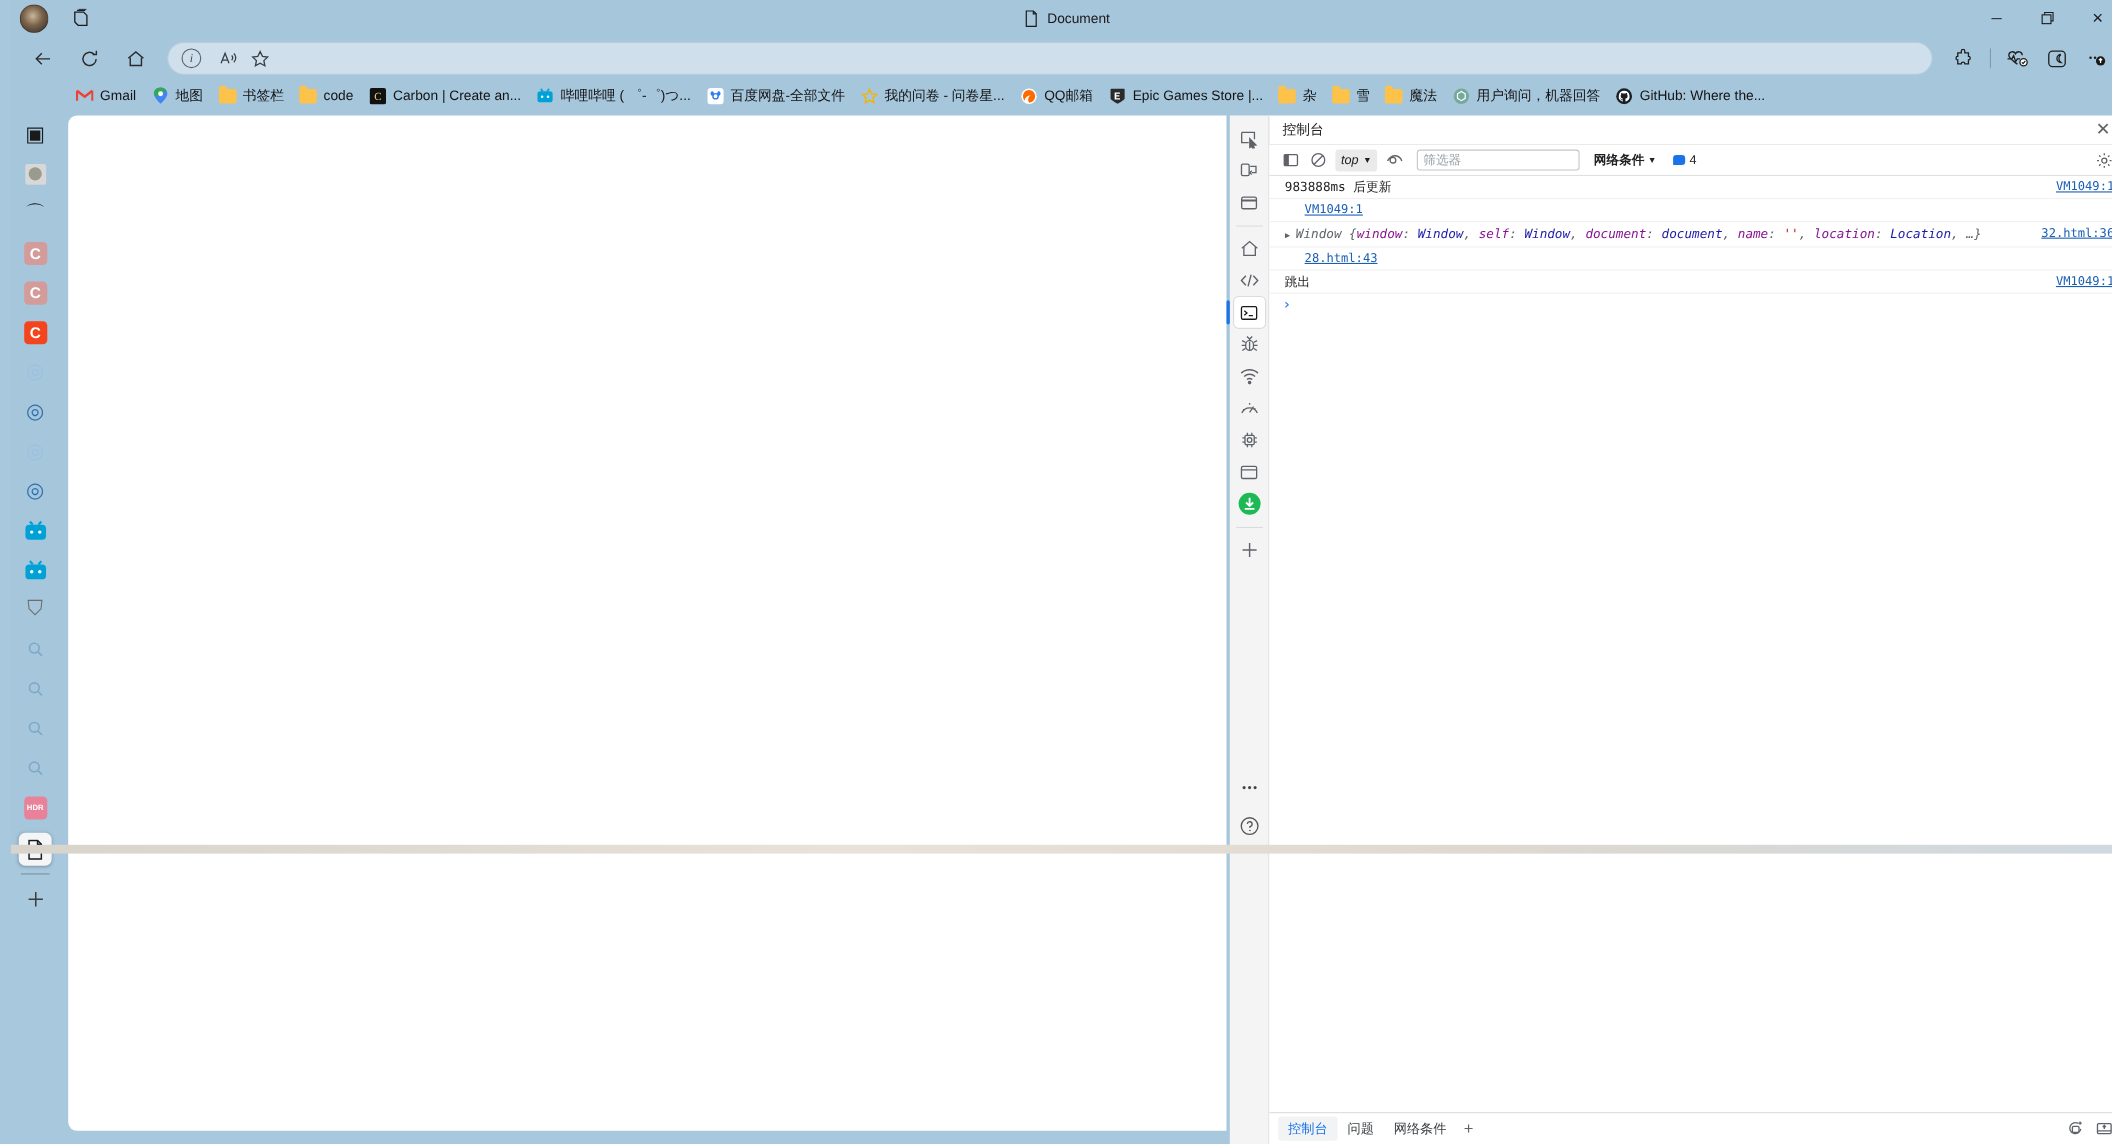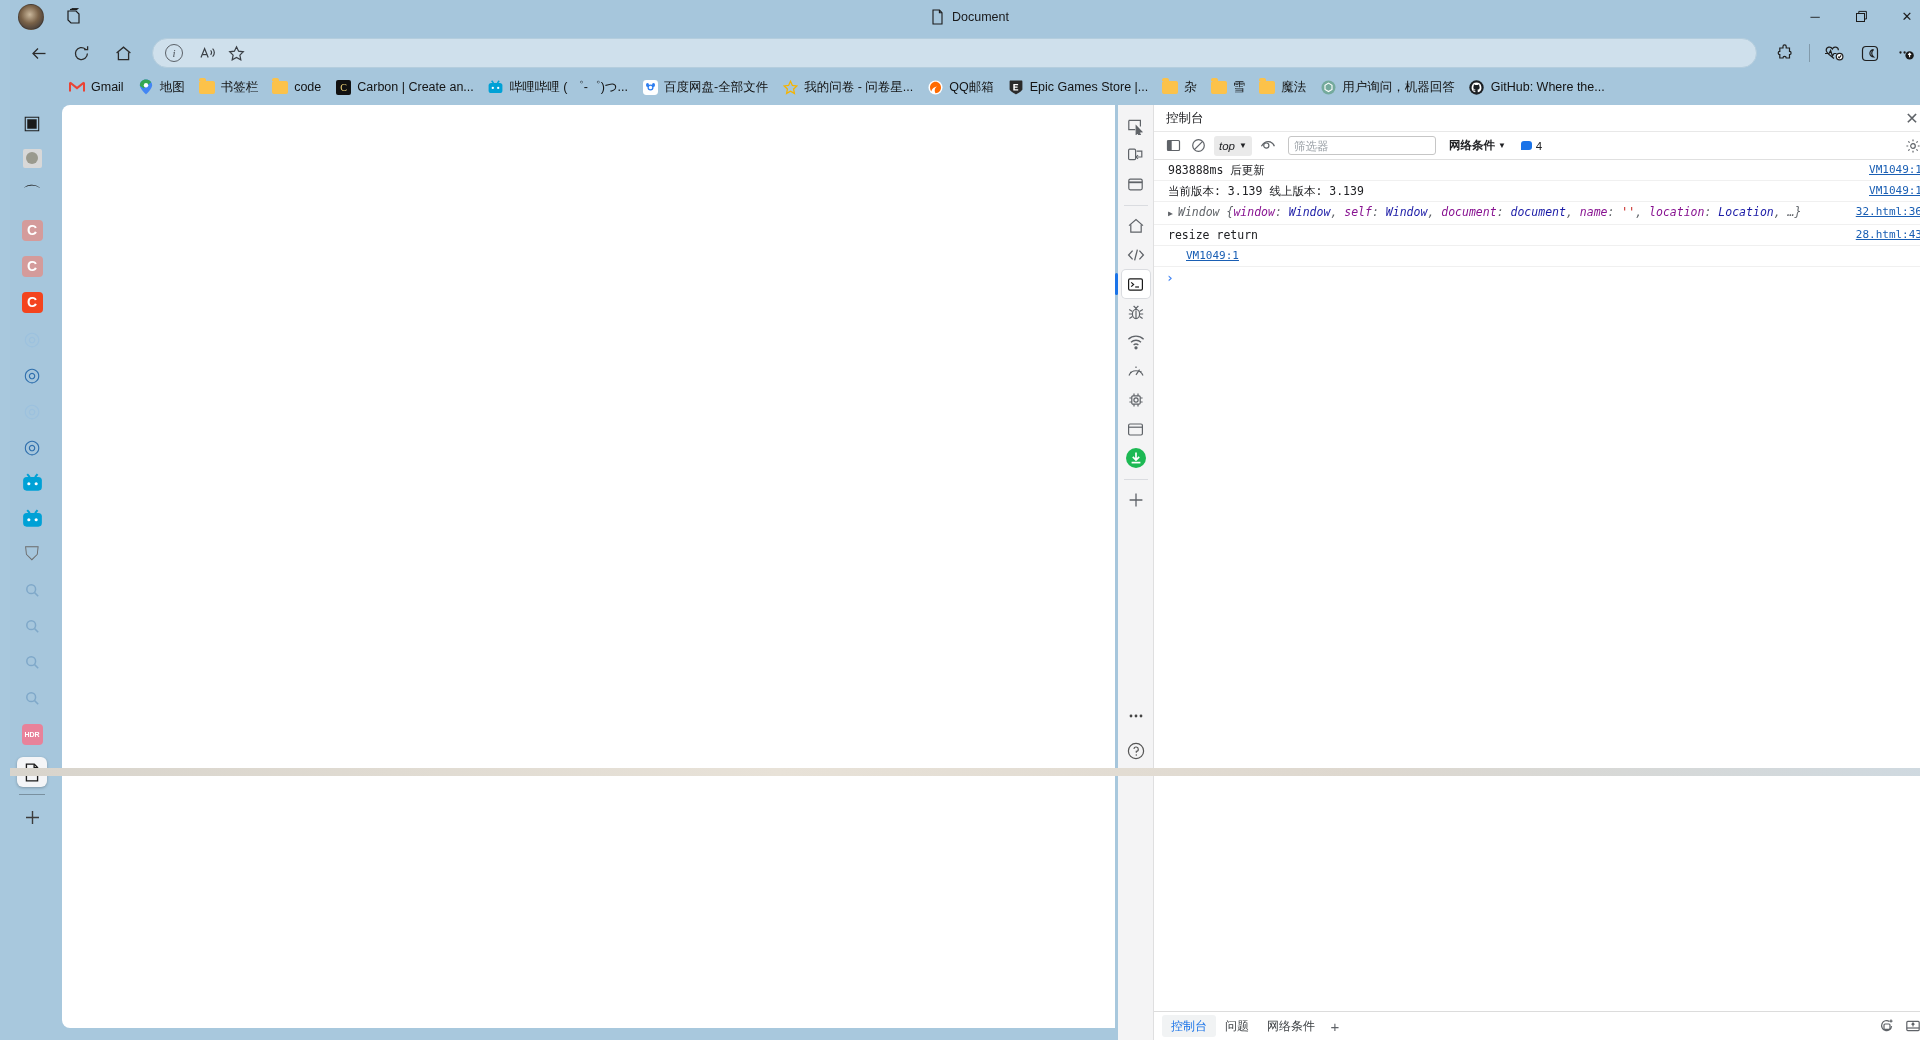--- a/index.html
+++ b/index.html
@@ -816,32 +816,31 @@
         </svg>
       </span>
     </div>
 
     <div id="console-body">
         <div class="log-row">
           <span class="log-text">983888ms 后更新</span>
           <span class="log-src">VM1049:1</span>
         </div>
         <div class="log-row">
-          <span class="log-text">当前版本: 3.139 线上版本: 3.139</span>
           <span class="log-src">VM1049:1</span>
         </div>
         <div class="log-row">
           <span class="log-text"><span class="disc-tri">▶</span><span class="obj-name">Window </span><span style="font-style: italic; color: rgb(95, 99, 104);">{<span class="obj-key">window</span><span class="obj-punc">:</span> <span class="obj-val2">Window</span><span class="obj-punc">,</span> <span class="obj-key">self</span><span class="obj-punc">:</span> <span class="obj-val2">Window</span><span class="obj-punc">,</span> <span class="obj-key">document</span><span class="obj-punc">:</span> <span class="obj-val2">document</span><span class="obj-punc">,</span> <span class="obj-key">name</span><span class="obj-punc">:</span> <span class="obj-val">''</span>, <span class="obj-key">location</span><span class="obj-punc">:</span> <span class="obj-val2">Location</span><span class="obj-punc">,</span> …}</span></span>
           <span class="log-src">32.html:36</span>
         </div>
         <div class="log-row">
-          <span class="log-text">resize return</span>
           <span class="log-src">28.html:43</span>
         </div>
         <div class="log-row">
+          <span class="log-text">跳出</span>
           <span class="log-src">VM1049:1</span>
         </div>
         <div id="console-prompt">
           <span id="prompt-caret">›</span>
         </div>
       </div>
 
     <div id="dt-drawer">
         <div class="drawer-tab active">控制台</div>
         <div class="drawer-tab">问题</div>

